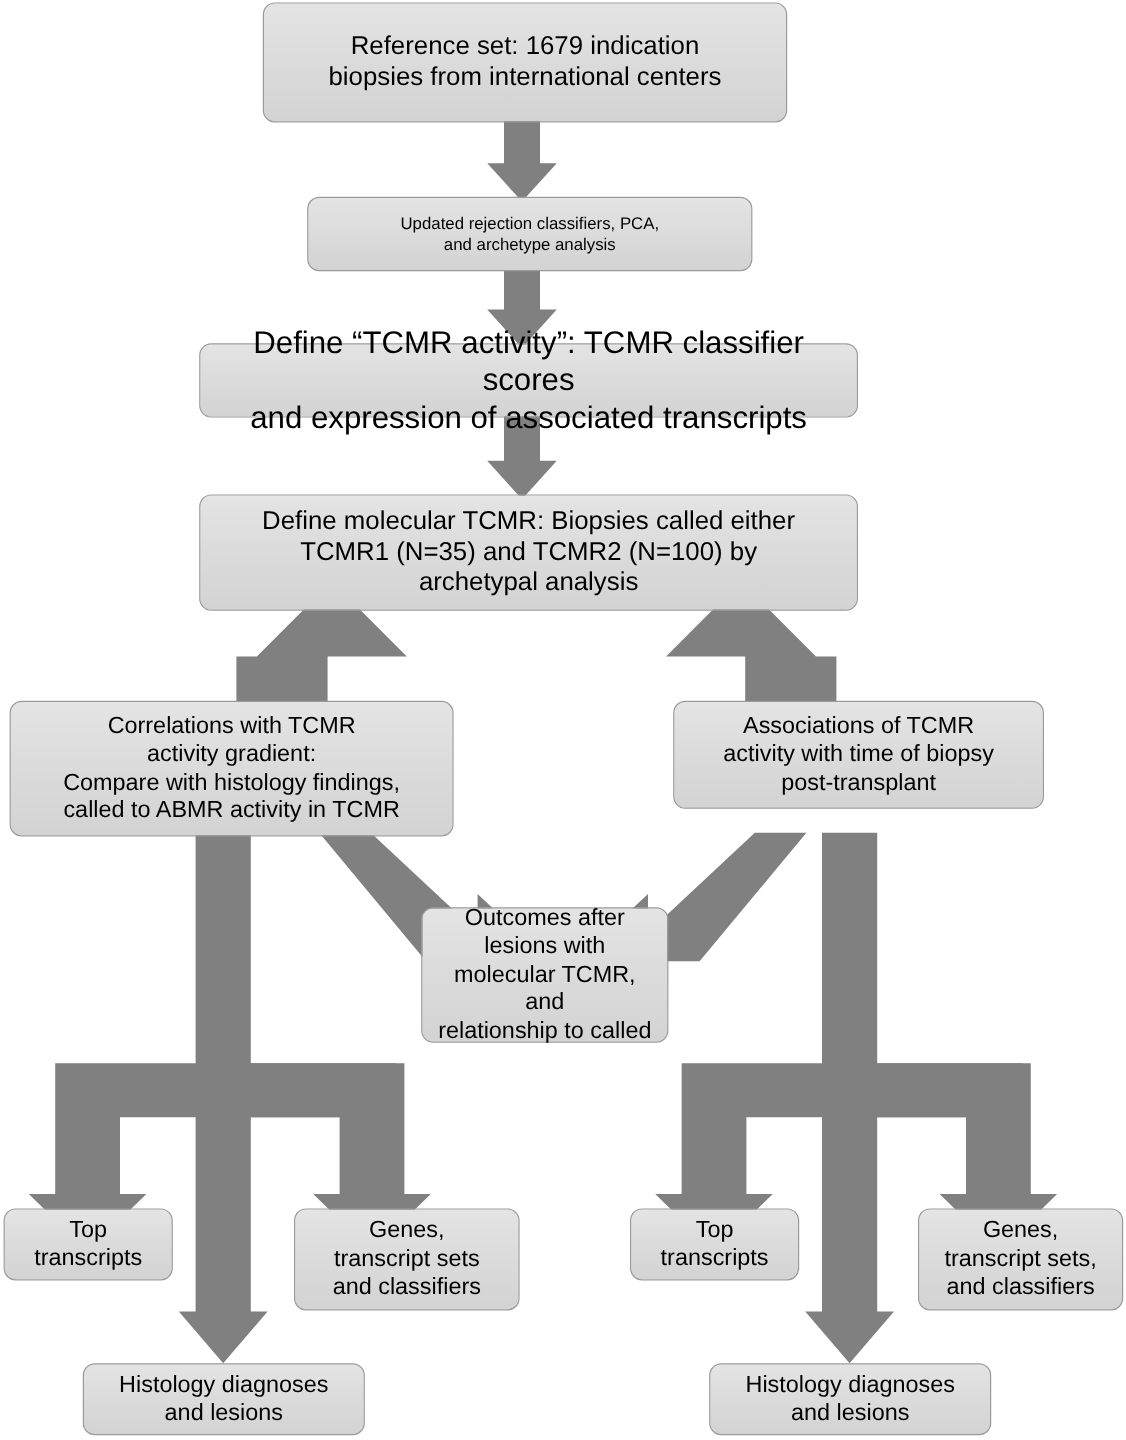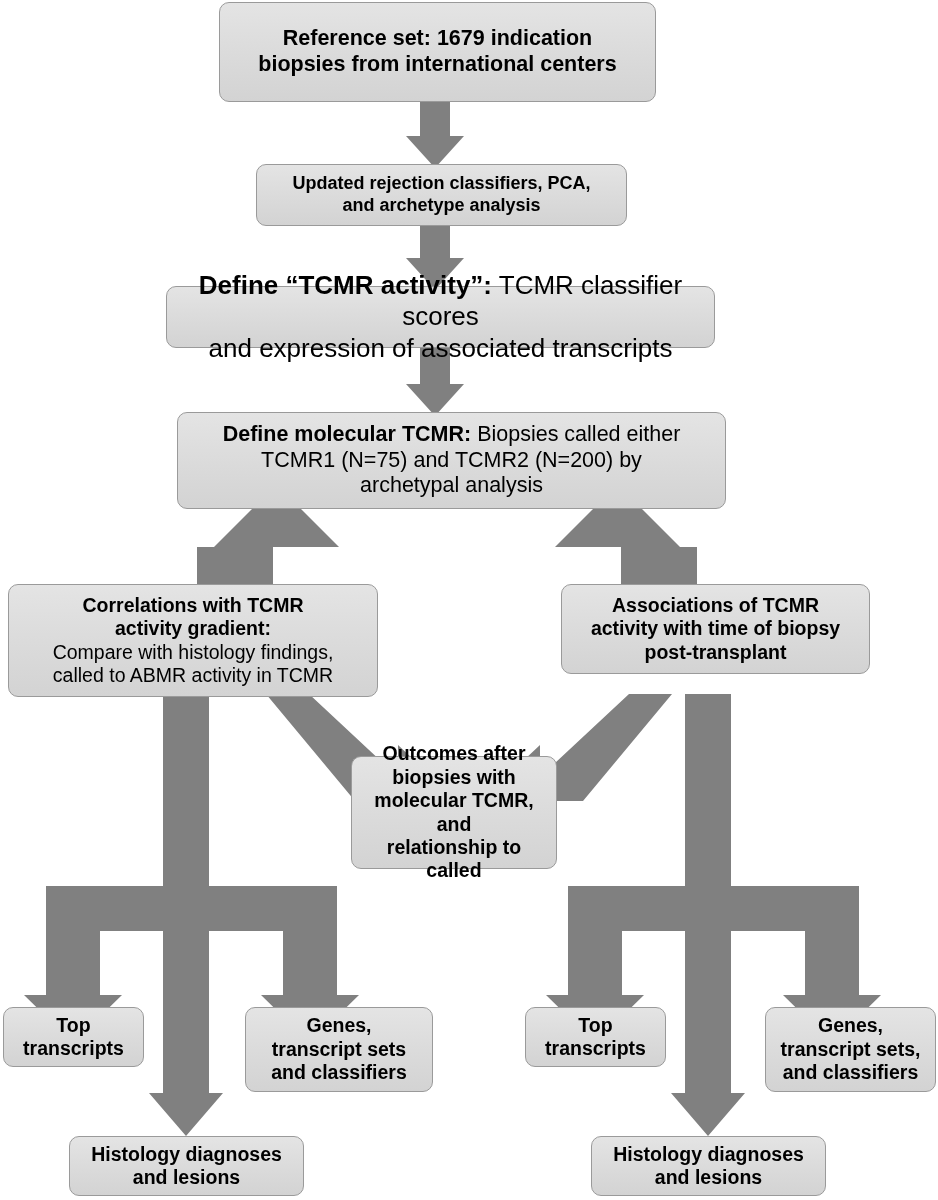--- a/index.html
+++ b/index.html
@@ -37,28 +37,28 @@
     justify-content: center;
     text-align: center;
     color: #000000;
     line-height: 1.2;
     padding: 4px 10px;
   }
   .node .tx {
     display: block;
     width: 100%;
   }
-  .b { font-weight: bold; }
+  .b { font-weight: normal; }
   .r { font-weight: normal; }
 
   
   #node-reference      { font-size: 21.5px; }
-  #node-classifiers    { font-size: 18px; align-items: center; }
+  #node-classifiers    { font-size: 14px; align-items: center; }
   #node-activity       { font-size: 26px; }
-  #node-molecular      { font-size: 21.5px; margin-left: 11px; }
+  #node-molecular      { font-size: 21.5px; }
   #node-correlations   { font-size: 19.5px; }
   #node-associations   { font-size: 19.5px; }
   #node-outcomes       { font-size: 19.5px; }
   #node-left-top       { font-size: 19.5px; }
   #node-left-genes     { font-size: 19.5px; }
   #node-left-histology { font-size: 19.5px; }
   #node-right-top      { font-size: 19.5px; }
   #node-right-genes    { font-size: 19.5px; }
   #node-right-histology{ font-size: 19.5px; }
 </style>
@@ -114,21 +114,21 @@
   <div class="node" id="node-activity" style="left:166px; top:286px; width:549px; height:62px;">
     <span class="tx">
       <span class="b">Define “TCMR activity”:</span><span class="r"> TCMR classifier scores</span><br>
       <span class="r">and expression of associated transcripts</span>
     </span>
   </div>
 
   <div class="node" id="node-molecular" style="left:166px; top:412px; width:549px; height:97px;">
     <span class="tx">
       <span class="b">Define molecular TCMR:</span><span class="r"> Biopsies called either</span><br>
-      <span class="r">TCMR1 (N=75) and TCMR2 (N=200) by</span><br>
+      <span class="r">TCMR1 (N=35) and TCMR2 (N=100) by</span><br>
       <span class="r">archetypal analysis</span>
     </span>
   </div>
 
   <div class="node" id="node-correlations" style="left:8px; top:584px; width:370px; height:113px;">
     <span class="tx">
       <span class="b">Correlations with TCMR</span><br>
       <span class="b">activity gradient:</span><br>
       <span class="r">Compare with histology findings,</span><br>
       <span class="r">called to ABMR activity in TCMR</span>
@@ -139,21 +139,21 @@
     <span class="tx">
       <span class="b">Associations of TCMR</span><br>
       <span class="b">activity with time of biopsy</span><br>
       <span class="b">post-transplant</span>
     </span>
   </div>
 
   <div class="node" id="node-outcomes" style="left:351px; top:756px; width:206px; height:113px;">
     <span class="tx">
       <span class="b">Outcomes after</span><br>
-      <span class="b">biopsies with</span><br>
+      <span class="b">lesions with</span><br>
       <span class="b">molecular TCMR, and</span><br>
       <span class="b">relationship to called</span>
     </span>
   </div>
 
   <div class="node" id="node-left-top" style="left:3px; top:1007px; width:141px; height:60px;">
     <span class="tx">
       <span class="b">Top</span><br>
       <span class="b">transcripts</span>
     </span>

